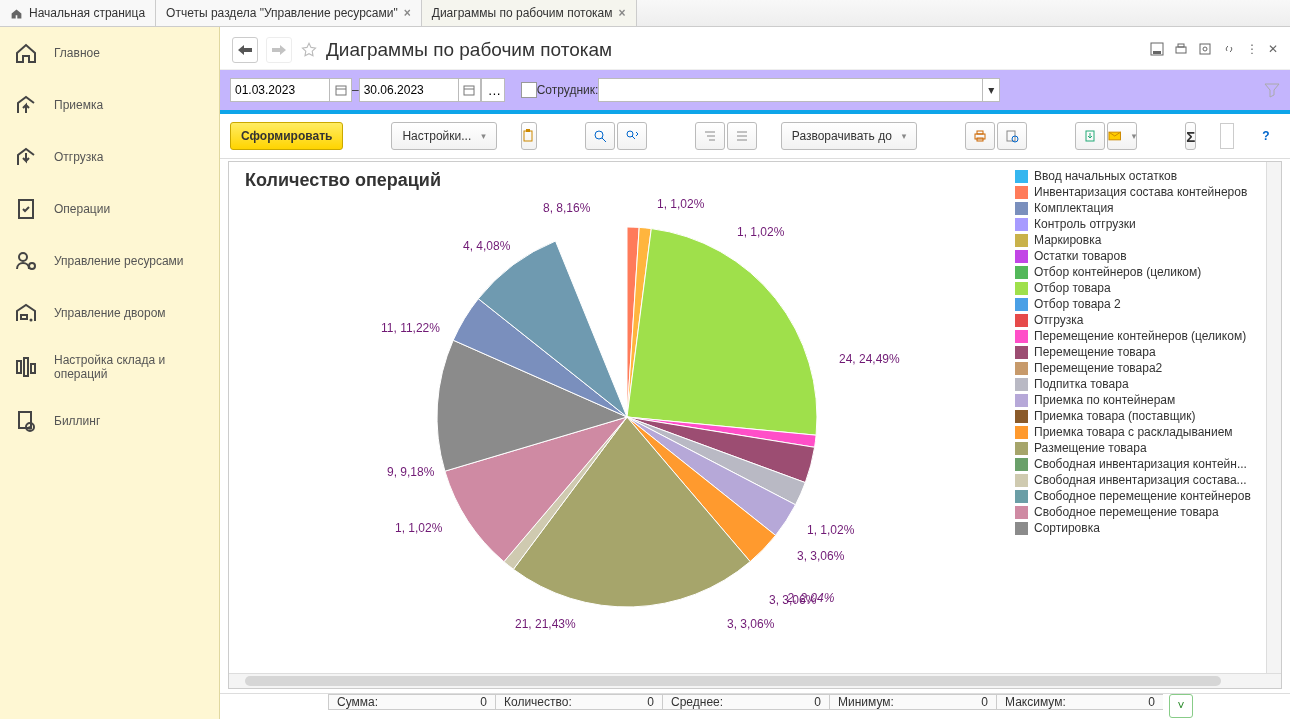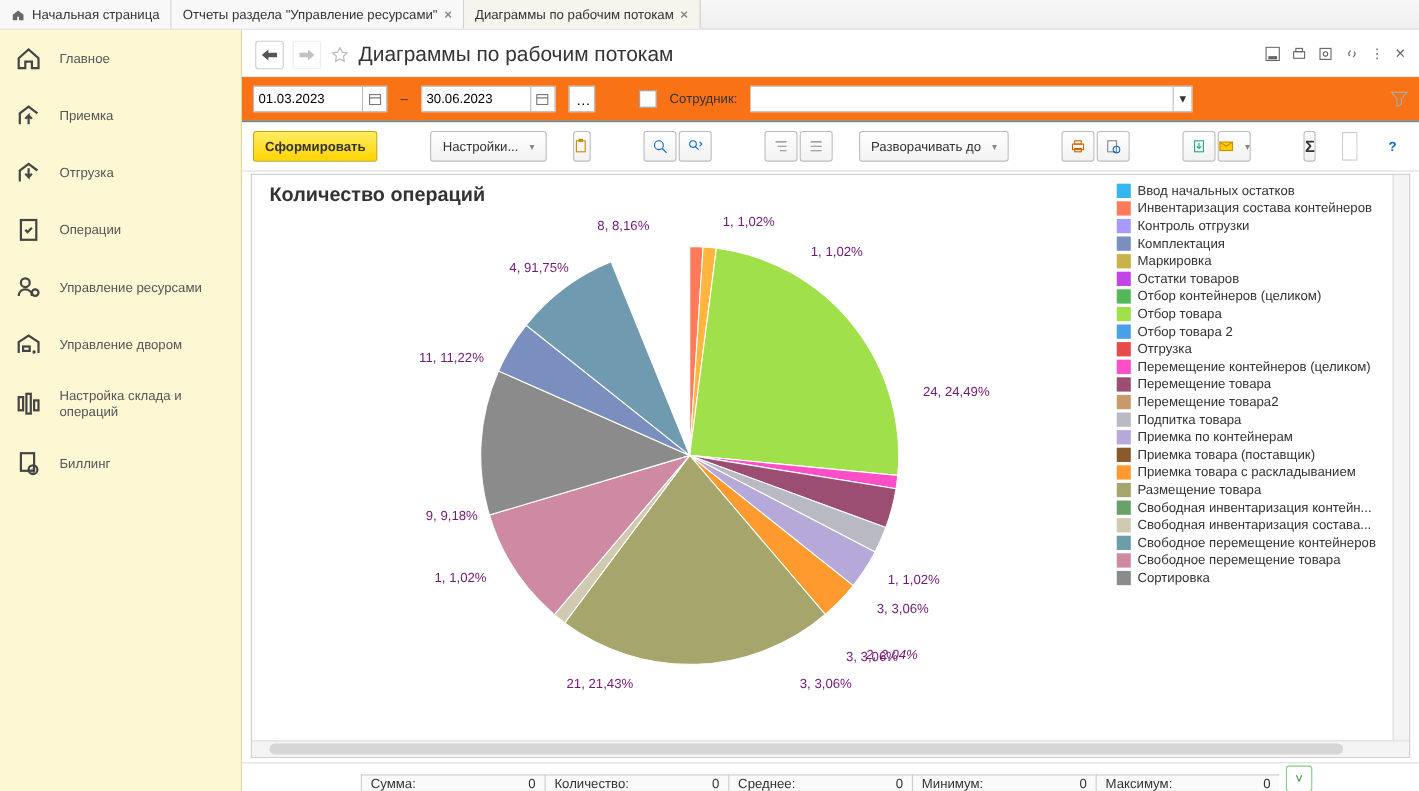--- a/index.html
+++ b/index.html
@@ -13,21 +13,21 @@
 .side-item{display:flex;align-items:center;gap:16px;padding:14px 14px;cursor:pointer;color:#555}
 .side-item svg{width:24px;height:24px;flex:0 0 24px}
 .content{flex:1;display:flex;flex-direction:column;background:#fff;min-width:0}
 .page-head{display:flex;align-items:center;gap:8px;padding:10px 12px 6px;border-bottom:1px solid #eee}
 .nav-btn{width:24px;height:24px;border:1px solid #ccc;border-radius:3px;background:#fff;display:flex;align-items:center;justify-content:center;cursor:pointer}
 .nav-btn.disabled{opacity:.35}
 .star{width:18px;height:18px;color:#bbb}
 .page-title{font-size:19px}
 .head-icons{margin-left:auto;display:flex;gap:10px;color:#666}
 .head-icons span{cursor:pointer}
-.params{background:#f97316;padding:8px 10px;display:flex;align-items:center;gap:12px;border-bottom:1px solid #0ea5e9}
+.params{background:#c4b5fd;padding:8px 10px;display:flex;align-items:center;gap:0;border-bottom:4px solid #0ea5e9}
 .date-input{width:120px;height:22px;border:1px solid #bbb;background:#fff;display:flex;align-items:center}
 .date-input input{border:0;width:90px;padding:0 4px;font-size:12px;outline:none}
 .date-btn{width:22px;height:22px;border-left:1px solid #bbb;display:flex;align-items:center;justify-content:center;cursor:pointer}
 .dots-btn{width:24px;height:24px;border:1px solid #bbb;background:#fff;cursor:pointer}
 .chk{width:14px;height:14px;border:1px solid #999;background:#fff}
 .emp-input{flex:0 0 400px;height:22px;border:1px solid #bbb;background:#fff;display:flex}
 .emp-input input{flex:1;border:0;outline:none;padding:0 4px}
 .emp-dd{width:16px;border-left:1px solid #bbb;display:flex;align-items:center;justify-content:center;cursor:pointer}
 .filter-ico{margin-left:auto;color:#aaa;width:16px;height:16px}
 .toolbar{padding:8px 10px;display:flex;align-items:center;gap:24px;border-bottom:1px solid #ddd;flex-wrap:nowrap}
@@ -46,21 +46,21 @@
 .chart-title{font-size:18px;font-weight:bold;margin:0 0 6px}
 .legend{width:260px;padding:6px 6px 6px 2px;overflow:auto;font-size:12px}
 .lg-row{display:flex;align-items:center;gap:6px;padding:1px 0;white-space:nowrap;overflow:hidden;text-overflow:ellipsis}
 .lg-sw{width:13px;height:13px;flex:0 0 13px}
 .pie-wrap{position:relative;width:720px;height:440px;margin:0 auto}
 svg.pie{position:absolute;left:160px;top:0}
 .lbl{position:absolute;font-size:12px;color:#701a75;white-space:nowrap}
 .scrolls{height:14px;background:#f4f4f4;border-top:1px solid #ddd;position:relative}
 .scroll-thumb{position:absolute;left:16px;right:60px;top:2px;height:10px;background:#d6d6d6;border-radius:5px}
 .vscroll{position:absolute;right:0;top:0;bottom:14px;width:14px;background:#f4f4f4;border-left:1px solid #ddd}
-.status{height:26px;border-top:1px solid #ddd;display:flex;align-items:flex-end;padding:0 8px;gap:0}
+.status{height:26px;border-top:1px solid #ddd;display:flex;align-items:flex-start;padding:0 8px;gap:0}
 .st-cell{display:flex;align-items:center;border:1px solid #ccc;border-right:0;padding:0 8px;min-width:150px;justify-content:space-between;background:#fafafa}
 .st-cell:last-child{border-right:1px solid #ccc}
 .st-toggle{width:22px;height:22px;border:1px solid #8c8;border-radius:3px;margin-left:6px;display:flex;align-items:center;justify-content:center;color:#2a8a2a}
 </style>
 </head>
 <body>
 
 <div class="tabs-bar" id="tabs-bar">
     <div class="sys-tab">
       <svg class="home-ico" viewBox="0 0 16 16">
@@ -327,40 +327,40 @@
               <div class="lbl" style="left: 572px; top: 155px;">24, 24,49%</div>
               <div class="lbl" style="left: 540px; top: 326px;">1, 1,02%</div>
               <div class="lbl" style="left: 530px; top: 352px;">3, 3,06%</div>
               <div class="lbl" style="left: 520px; top: 394px; font-style: italic;">2, 2,04%</div>
               <div class="lbl" style="left: 502px; top: 396px;">3, 3,06%</div>
               <div class="lbl" style="left: 460px; top: 420px;">3, 3,06%</div>
               <div class="lbl" style="left: 248px; top: 420px;">21, 21,43%</div>
               <div class="lbl" style="left: 128px; top: 324px;">1, 1,02%</div>
               <div class="lbl" style="left: 120px; top: 268px;">9, 9,18%</div>
               <div class="lbl" style="left: 114px; top: 124px;">11, 11,22%</div>
-              <div class="lbl" style="left: 196px; top: 42px;">4, 91,75%</div>
+              <div class="lbl" style="left: 196px; top: 42px;">4, 4,08%</div>
               <div class="lbl" style="left: 276px; top: 4px;">8, 8,16%</div>
             </div>
         </div>
         <div class="legend" id="legend">
             <div class="lg-row">
               <div class="lg-sw" style="background: rgb(53, 182, 239);"></div>
               <span>Ввод начальных остатков</span>
             </div>
             <div class="lg-row">
               <div class="lg-sw" style="background: rgb(255, 123, 90);"></div>
               <span>Инвентаризация состава контейнеров</span>
             </div>
             <div class="lg-row">
+              <div class="lg-sw" style="background: rgb(122, 143, 189);"></div>
+              <span>Комплектация</span>
+            </div>
+            <div class="lg-row">
               <div class="lg-sw" style="background: rgb(167, 155, 255);"></div>
               <span>Контроль отгрузки</span>
-            </div>
-            <div class="lg-row">
-              <div class="lg-sw" style="background: rgb(122, 143, 189);"></div>
-              <span>Комплектация</span>
             </div>
             <div class="lg-row">
               <div class="lg-sw" style="background: rgb(201, 178, 74);"></div>
               <span>Маркировка</span>
             </div>
             <div class="lg-row">
               <div class="lg-sw" style="background: rgb(194, 69, 230);"></div>
               <span>Остатки товаров</span>
             </div>
             <div class="lg-row">

